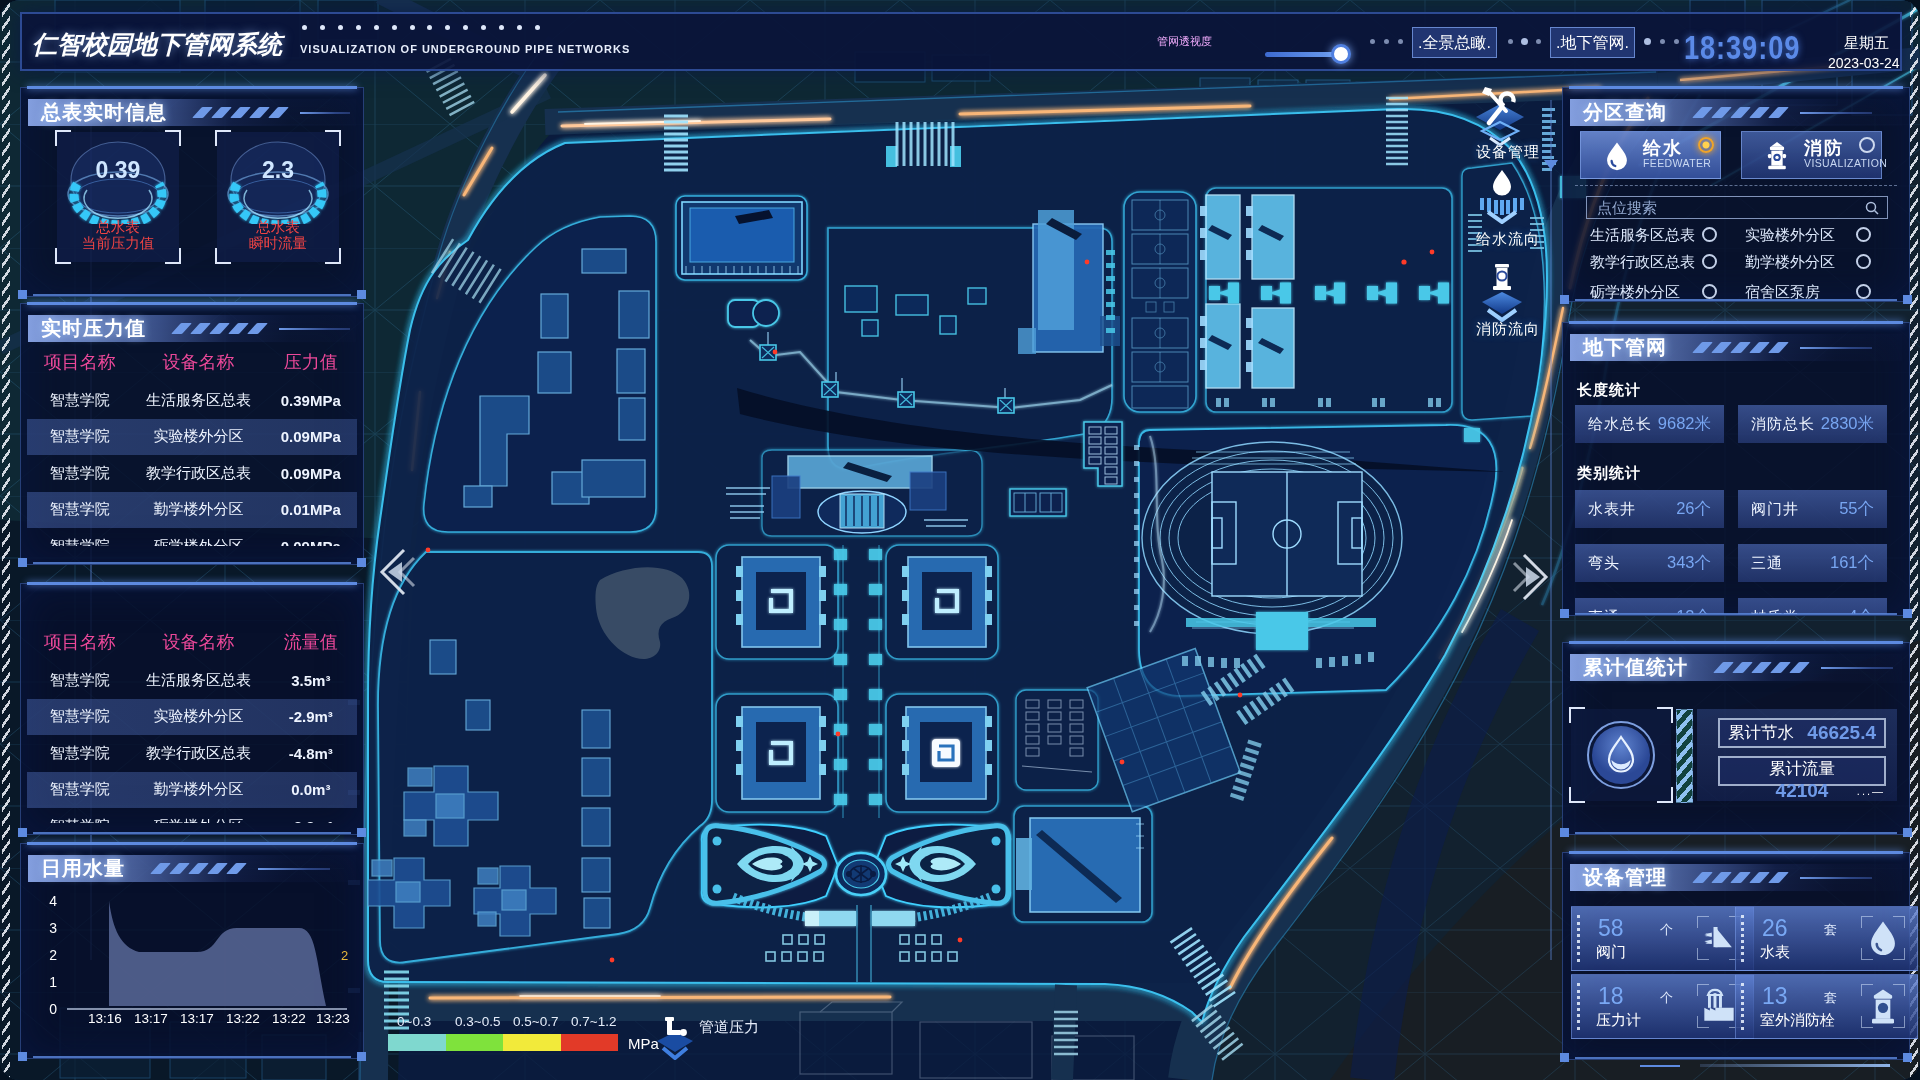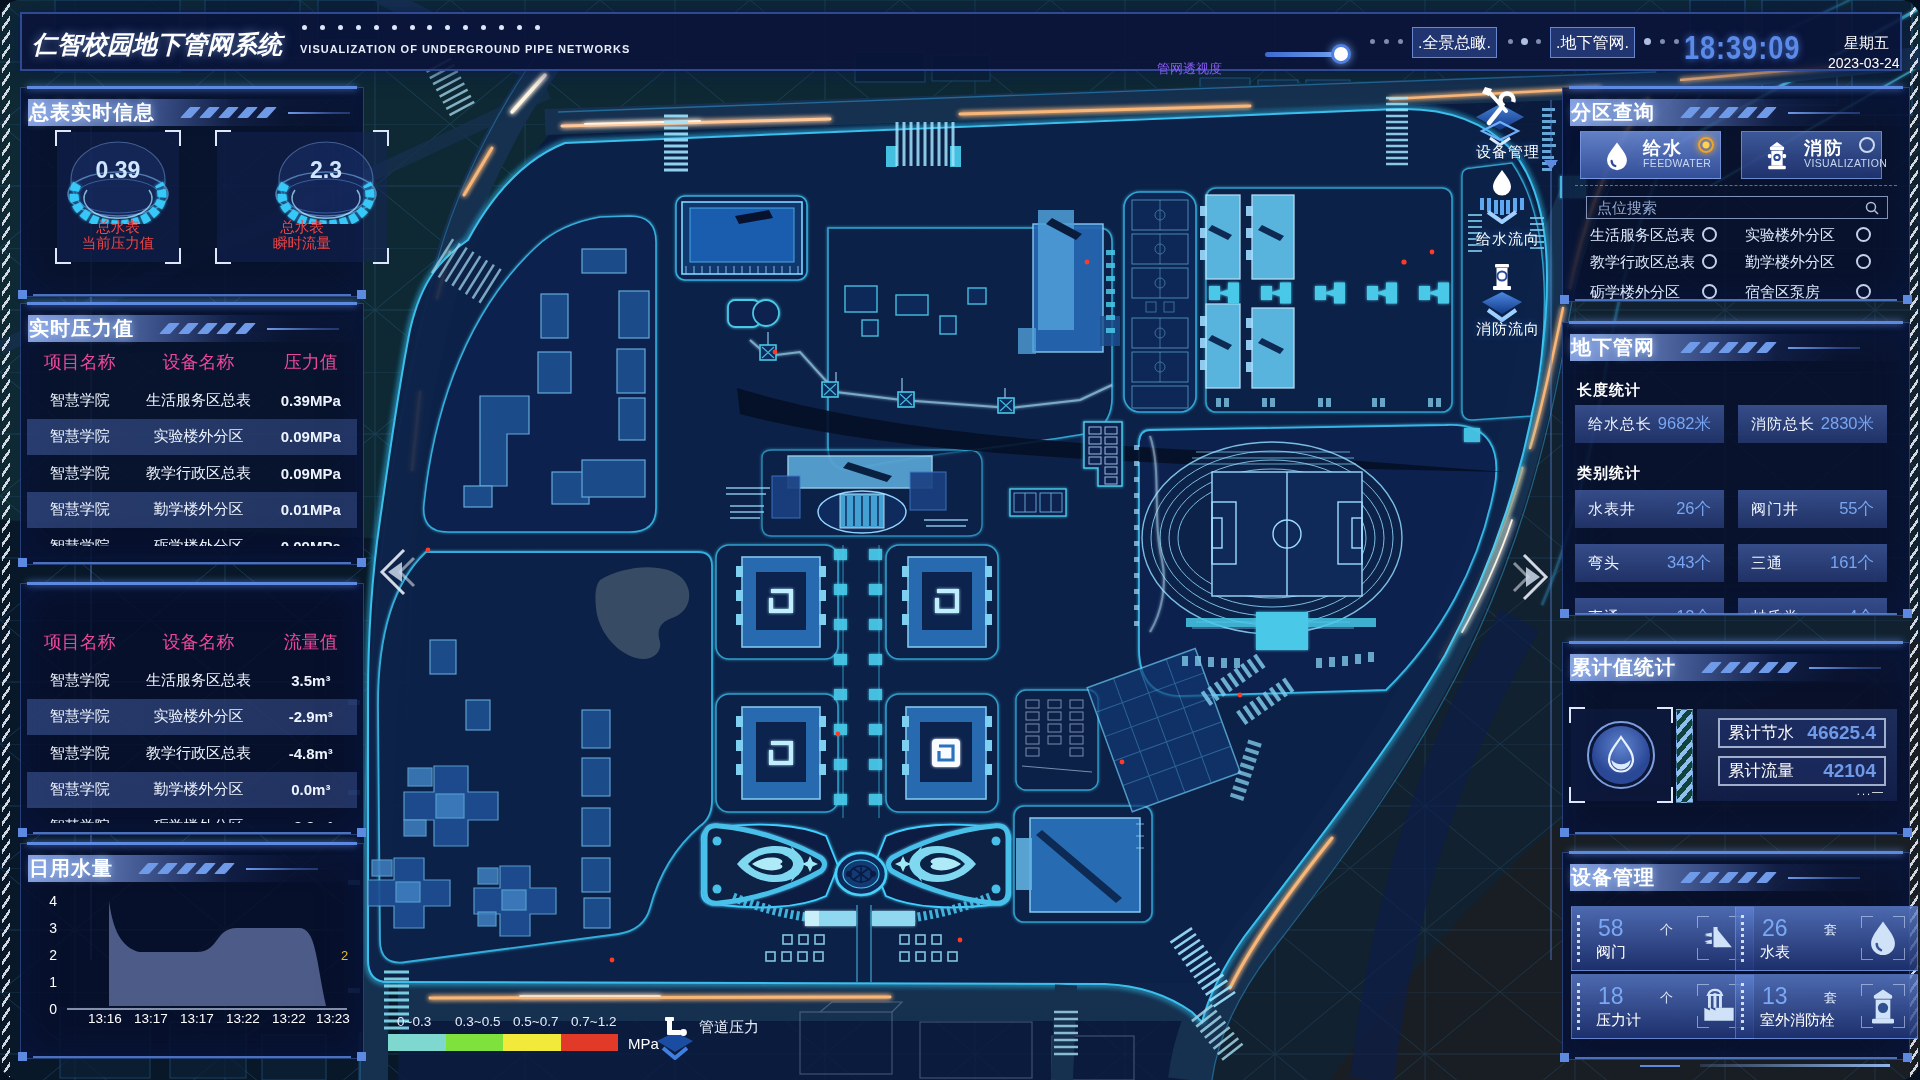--- a/index.html
+++ b/index.html
@@ -7,38 +7,38 @@
 #stage{position:relative;width:1920px;height:1080px;overflow:hidden;background:#081733;font-family:"Liberation Sans",sans-serif;border-radius:20px;}
 #map{position:absolute;left:0;top:0;}
 
 .panel{position:absolute;background:rgba(7,16,44,.84);border:1px solid rgba(64,100,180,.55);box-shadow:inset 0 0 40px rgba(8,24,70,.7);}
 .topline{position:absolute;top:-2px;left:6px;right:6px;height:3px;background:#5d8ae0;box-shadow:0 0 7px #5d8ae0;}
 .bl,.br{position:absolute;bottom:-3px;width:9px;height:9px;background:#5d8ae0;}
 .bl{left:-3px}.br{right:-3px}
 .botline{position:absolute;bottom:0;left:12px;right:12px;height:2px;background:rgba(93,138,224,.8);}
 .ph{position:absolute;top:11px;left:7px;right:7px;height:27px;display:flex;align-items:center;
  background:linear-gradient(90deg,rgba(138,166,232,.95),rgba(96,126,205,.55) 40%,rgba(52,74,150,.22) 62%,rgba(30,45,100,.10) 80%,rgba(25,38,90,.05));}
-.ph .t{font-size:20px;color:#fff;font-weight:bold;letter-spacing:1px;padding-left:1px;text-shadow:0 0 9px rgba(170,205,255,.9);white-space:nowrap;}
+.ph .t{font-size:20px;color:#fff;font-weight:bold;letter-spacing:1px;padding-left:13px;text-shadow:0 0 9px rgba(170,205,255,.9);white-space:nowrap;}
 .slashes{margin-left:30px;display:flex;gap:8px;flex:0 0 auto;}
 .slashes i{width:11px;height:11px;background:#6f9ae8;transform:skewX(-42deg);border-radius:1px;}
 .hline{width:72px;height:2px;margin:0 6px 0 16px;background:linear-gradient(90deg,#6f9ae8,#2c4585 70%,#24386f);}
 
 .thead{display:flex;color:#ec4899;font-size:18px;margin-top:8px;}
 .trow{display:flex;color:#eef4ff;font-size:15px;height:36.5px;align-items:center;}
 .trow.alt{background:linear-gradient(90deg,rgba(84,116,196,.42),rgba(84,116,196,.34));}
 .tc1{width:32%;text-align:center}.tc2{width:40%;text-align:center}.tc3{width:28%;text-align:center;font-weight:bold;}
 
 #hdr{position:absolute;left:20px;top:12px;right:18px;height:55px;background:rgba(10,20,58,.92);
  border:2px solid rgba(58,92,178,.75);box-shadow:0 0 18px rgba(10,25,70,.8);}
 #hdr .title{position:absolute;left:10px;top:14px;font-size:25px;font-weight:bold;color:#fff;letter-spacing:0px;
  text-shadow:0 0 10px rgba(150,190,255,.6);font-style:italic;}
 #hdr .sub{position:absolute;left:278px;top:29px;font-size:11px;color:#e8eefc;letter-spacing:1px;font-weight:bold;white-space:nowrap;}
 #hdr .dots{position:absolute;left:280px;top:11px;width:238px;display:flex;justify-content:space-between;}
 #hdr .dots i{width:5px;height:5px;border-radius:50%;background:#dfe8fa;}
-.hlab{position:absolute;font-size:13px;color:#8b5cf6;margin-top:26px;}
+.hlab{position:absolute;font-size:11px;color:#f0abfc;}
 .hbtn{position:absolute;height:29px;line-height:29px;padding:0 5px;font-size:16px;color:#fff;background:rgba(52,80,160,.55);
  border:1px solid rgba(120,155,230,.8);top:13px;white-space:nowrap;}
 .hdot{position:absolute;width:7px;height:7px;border-radius:50%;background:#aebfe2;top:24px;}
 .hdot.s{width:5px;height:5px;top:25px;opacity:.7}
 #clock{position:absolute;left:1662px;top:16px;font-size:31px;color:#5b8ae8;letter-spacing:1px;font-weight:bold;transform:scaleY(1.08) scaleX(.88);transform-origin:left;text-shadow:0 0 8px rgba(80,130,230,.8);}
 #wkday{position:absolute;left:1822px;top:20px;font-size:15px;color:#fff;white-space:nowrap;}
 #hdate{position:absolute;left:1806px;top:41px;font-size:14px;color:#fff;white-space:nowrap;}
 
 #slider{position:absolute;left:1243px;top:38px;width:77px;height:5px;background:linear-gradient(90deg,#3d6ad0,#6fa0f0);border-radius:3px;}
 #slider .thumb{position:absolute;right:-9px;top:-8px;width:20px;height:20px;border-radius:50%;background:#fff;border:3px solid #4f7fe0;box-sizing:border-box;box-shadow:0 0 8px rgba(130,175,255,.9);}
@@ -936,21 +936,21 @@
    <ellipse cx="61" cy="48" rx="47" ry="38" fill="rgba(40,70,150,.25)" stroke="rgba(130,170,235,.45)" stroke-width="1.2"></ellipse>
    <ellipse cx="61" cy="62" rx="50" ry="22" fill="none" stroke="rgba(130,190,250,.55)" stroke-width="1.5"></ellipse>
    <ellipse cx="61" cy="64" rx="42" ry="17" fill="none" stroke="rgba(90,150,230,.5)" stroke-width="1"></ellipse>
    <path d="M 20,52 A 44 30 0 1 0 102,52" fill="none" stroke="#36c8f8" stroke-width="9" stroke-dasharray="7.5 3" filter="url(#gg)"></path>
    <path d="M 30,58 A 34 20 0 1 0 92,58" fill="none" stroke="rgba(160,225,255,.75)" stroke-width="1.5"></path>
    <text x="61" y="46" text-anchor="middle" font-size="23" font-weight="bold" fill="#cfe6ff" font-family="Liberation Sans">0.39</text>
   </svg>
   <div class="lab">总水表<br>当前压力值</div>
  </div>
 
- <div class="gcard" style="left:196px;top:44px;padding-left:48px;">
+ <div class="gcard" style="left:196px;top:44px;">
   <div class="cor c1"></div><div class="cor c2"></div><div class="cor c3"></div><div class="cor c4"></div>
   <svg width="122" height="92" viewBox="0 0 122 92">
    <ellipse cx="61" cy="48" rx="47" ry="38" fill="rgba(40,70,150,.25)" stroke="rgba(130,170,235,.45)" stroke-width="1.2"></ellipse>
    <ellipse cx="61" cy="62" rx="50" ry="22" fill="none" stroke="rgba(130,190,250,.55)" stroke-width="1.5"></ellipse>
    <ellipse cx="61" cy="64" rx="42" ry="17" fill="none" stroke="rgba(90,150,230,.5)" stroke-width="1"></ellipse>
    <path d="M 20,52 A 44 30 0 1 0 102,52" fill="none" stroke="#36c8f8" stroke-width="9" stroke-dasharray="7.5 3" filter="url(#gg)"></path>
    <path d="M 30,58 A 34 20 0 1 0 92,58" fill="none" stroke="rgba(160,225,255,.75)" stroke-width="1.5"></path>
    <text x="61" y="46" text-anchor="middle" font-size="23" font-weight="bold" fill="#cfe6ff" font-family="Liberation Sans">2.3</text>
   </svg>
   <div class="lab">总水表<br>瞬时流量</div>
@@ -1255,21 +1255,21 @@
   </svg>
  </div>
 
  <div style="position:absolute;left:113px;top:66px;width:15px;height:92px;background:repeating-linear-gradient(-50deg,#8fc0f0 0 4px,#12423e 4px 9px);border:1px solid rgba(120,160,220,.5);"></div>
 
  <div style="position:absolute;left:134px;top:66px;width:200px;height:92px;background:linear-gradient(180deg,rgba(70,100,180,.35),rgba(30,48,110,.4));">
   <div class="accbox" style="left:21px;top:9px;">
           <b>累计节水</b>
           <span>46625.4</span>
         </div>
-  <div class="accbox" style="left:21px;top:47px;">
+  <div class="accbox" style="left:21px;top:47px;flex-direction:column;">
           <b>累计流量</b>
           <span>42104</span>
         </div>
   <div style="position:absolute;right:12px;bottom:4px;color:#fff;font-size:11px;letter-spacing:2px;">...—</div>
  </div>
  <div class="botline"></div>
       <div class="bl"></div>
       <div class="br"></div>
 </div>
 

